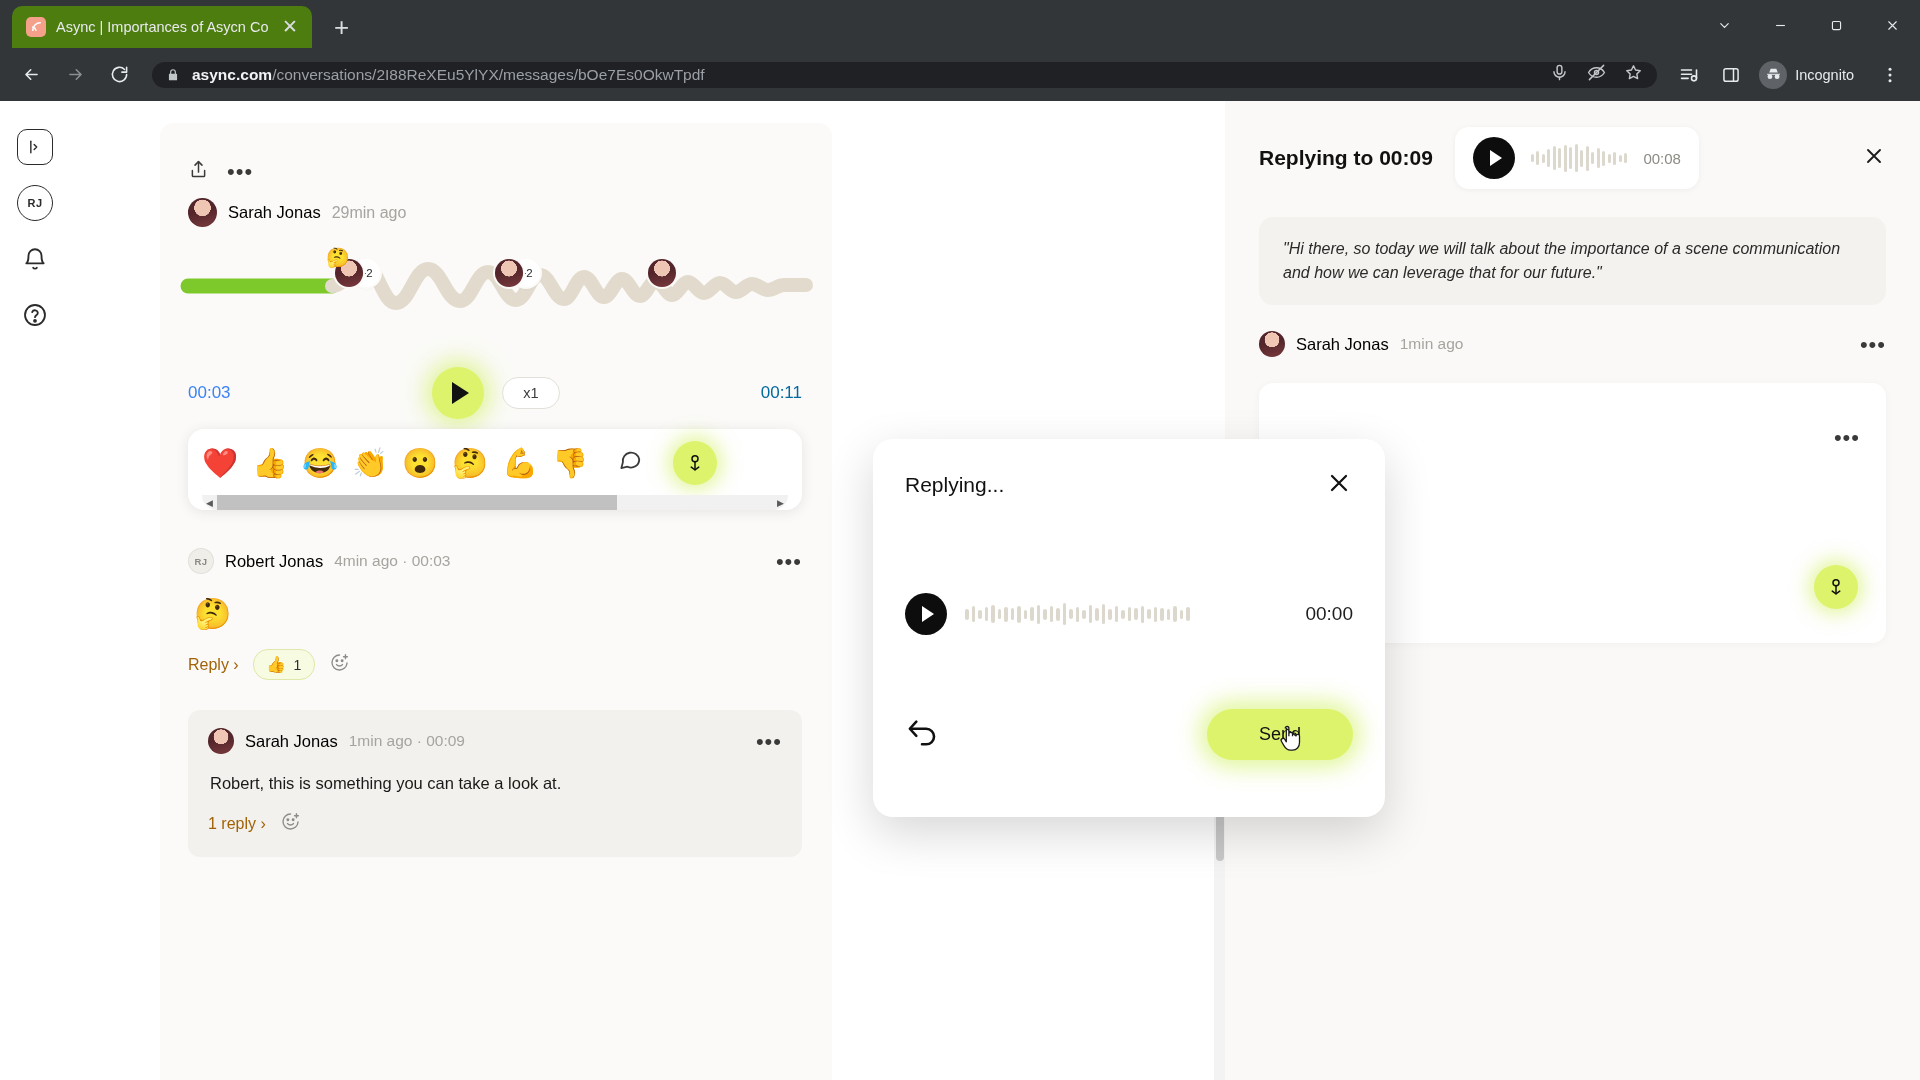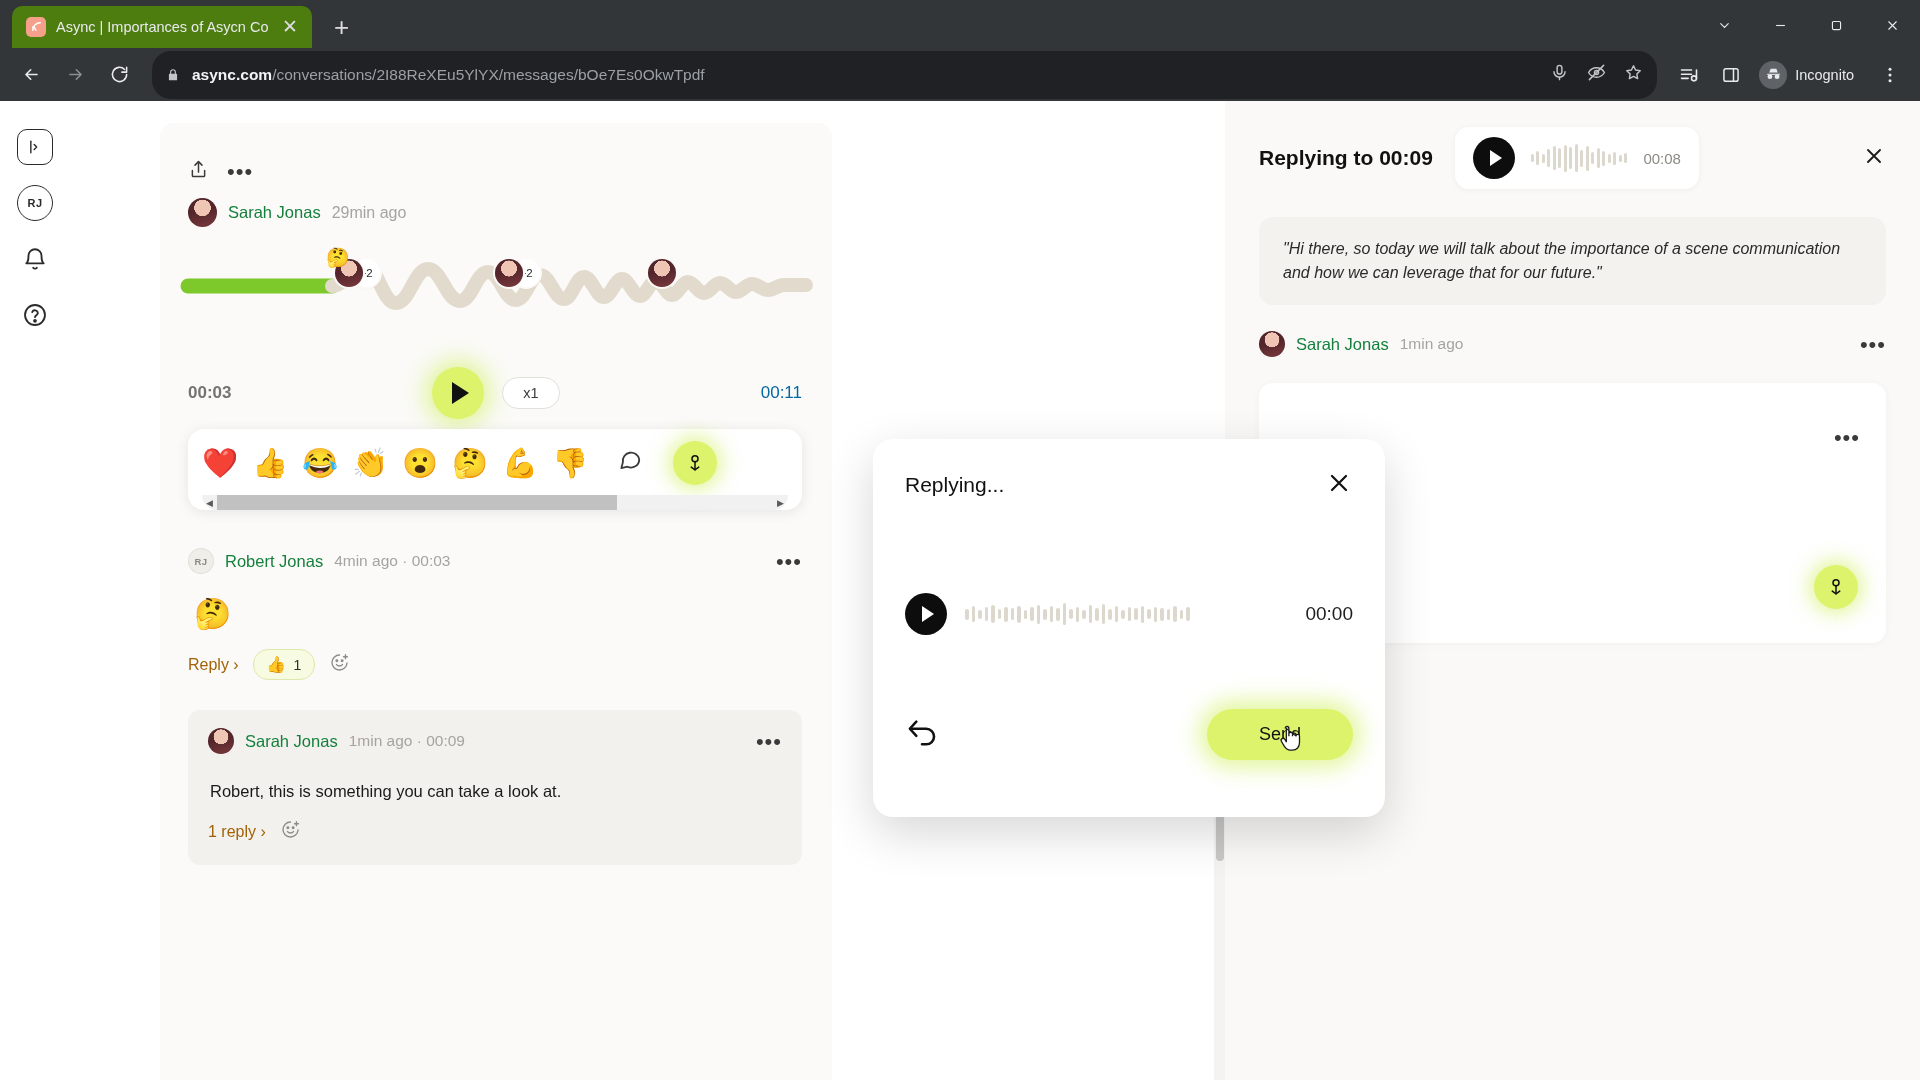--- a/index.html
+++ b/index.html
@@ -45,21 +45,21 @@
     height: 56px; background: #323639; display: flex; align-items: center; gap: 6px;
     padding: 0 12px;
   }
   .nav-btn {
     width: 38px; height: 38px; border-radius: 50%; display: flex; align-items: center;
     justify-content: center; color: #e8eaed;
   }
   .nav-btn svg { width: 19px; height: 19px; }
   .nav-btn.disabled { color: #8a8f94; }
   .omnibox {
-    flex: 1 1 auto; height: 48px; background: #202124; border-radius: 19px;
+    flex: 1 1 auto; height: 26px; background: #202124; border-radius: 19px;
     display: flex; align-items: center; padding: 0 14px; gap: 12px; margin: 0 8px;
     position: relative;
     justify-content: space-between;
   }
   .omni-lock { color: #c3c6c9; display: flex; }
   .omni-lock svg { width: 14px; height: 14px; }
   .omni-url { font-size: 15.5px; color: #9aa0a6; white-space: nowrap; overflow: hidden; flex: 1 1 auto; }
   .omni-url b { color: #f1f3f4; font-weight: 700; }
   .omni-icons { display: flex; align-items: center; gap: 18px; color: #c3c6c9; }
   .omni-icons svg { width: 19px; height: 19px; }
@@ -119,21 +119,21 @@
     width: 29px; height: 29px; border-radius: 50%; flex: 0 0 auto;
     background: radial-gradient(circle at 50% 34%, #efc6b4 0 34%, transparent 35%),
                 linear-gradient(165deg, #54262b 0 46%, #7c3a3e 100%);
     box-shadow: inset 0 0 0 1px rgba(0,0,0,.06);
   }
   .avatar.sm { width: 26px; height: 26px; }
   .avatar.initials {
     background: #f0eee9; color: #8a8a85; font-size: 9.5px; font-weight: 700;
     display: flex; align-items: center; justify-content: center; letter-spacing: .4px;
   }
-  .author-name { font-size: 16.5px; color: #15803d; font-weight: 400; }
+  .author-name { font-size: 16.5px; color: #000000; font-weight: 400; }
   .author-time { font-size: 16px; color: #a6a49f; }
 
   
   .wave-wrap { position: relative; margin: 28px 0 0 0; height: 110px; }
   .reactions-row { position: absolute; top: 0; left: 0; width: 100%; height: 44px; }
   .react-cluster { position: absolute; display: flex; align-items: center; }
   .react-emoji {
     position: absolute; left: -9px; top: -11px; font-size: 19px; z-index: 3;
     line-height: 1;
   }
@@ -147,21 +147,21 @@
     width: 28px; height: 28px; border-radius: 50%; background: #ffffff;
     box-shadow: 0 0 0 2px #fbfaf8, 0 1px 3px rgba(0,0,0,.13);
     display: flex; align-items: center; justify-content: center;
     font-size: 11.5px; color: #2a2a2a; margin-left: -11px; position: relative; z-index: 1;
   }
   .wave-svg { display: block; margin-top: 12px; }
 
   .player-row {
     display: flex; align-items: center; padding: 18px 30px 0 28px; position: relative;
   }
-  .time-left { font-size: 17px; color: #737373; font-weight: 700; }
+  .time-left { font-size: 17px; color: #3b82f6; font-weight: 400; }
   .time-right { font-size: 17px; color: #0369a1; margin-left: auto; }
   .player-center {
     position: absolute; left: 0; right: 0; display: flex; align-items: center;
     justify-content: center; gap: 18px; pointer-events: none;
   }
   .play-big {
     width: 52px; height: 52px; border-radius: 50%; background: #ddf36b;
     display: flex; align-items: center; justify-content: center;
     box-shadow: 0 0 22px 7px rgba(203,238,77,.55); pointer-events: auto;
   }
@@ -209,21 +209,21 @@
     border: 1px solid #dfe7a9; background: #f7fbe2; border-radius: 15px;
     padding: 5px 13px; display: flex; align-items: center; gap: 7px; font-size: 14px; color: #2d2d2d;
   }
   .react-chip .e { font-size: 16px; }
   .add-react { font-size: 20px; color: #8d8d88; }
 
   .sub-card {
     margin: 30px 30px 0 28px; background: #f3f1ed; border-radius: 12px; padding: 18px 20px 20px 20px;
   }
   .sub-head { display: flex; align-items: center; justify-content: space-between; }
-  .sub-text { font-size: 16.5px; color: #1a1a1a; margin: 28px 0 0 2px; }
+  .sub-text { font-size: 16.5px; color: #1a1a1a; margin: 20px 0 0 2px; }
   .sub-actions { display: flex; align-items: center; gap: 14px; margin-top: 18px; }
 
   .left-scrollbar {
     position: absolute; right: 0; top: 0; width: 11px; height: 100%;
     background: transparent;
   }
   .left-scrollbar .track {
     position: absolute; left: 0; top: 430px; width: 11px; bottom: 0; background: #f3f3f3;
   }
   .left-scrollbar .thumb {

